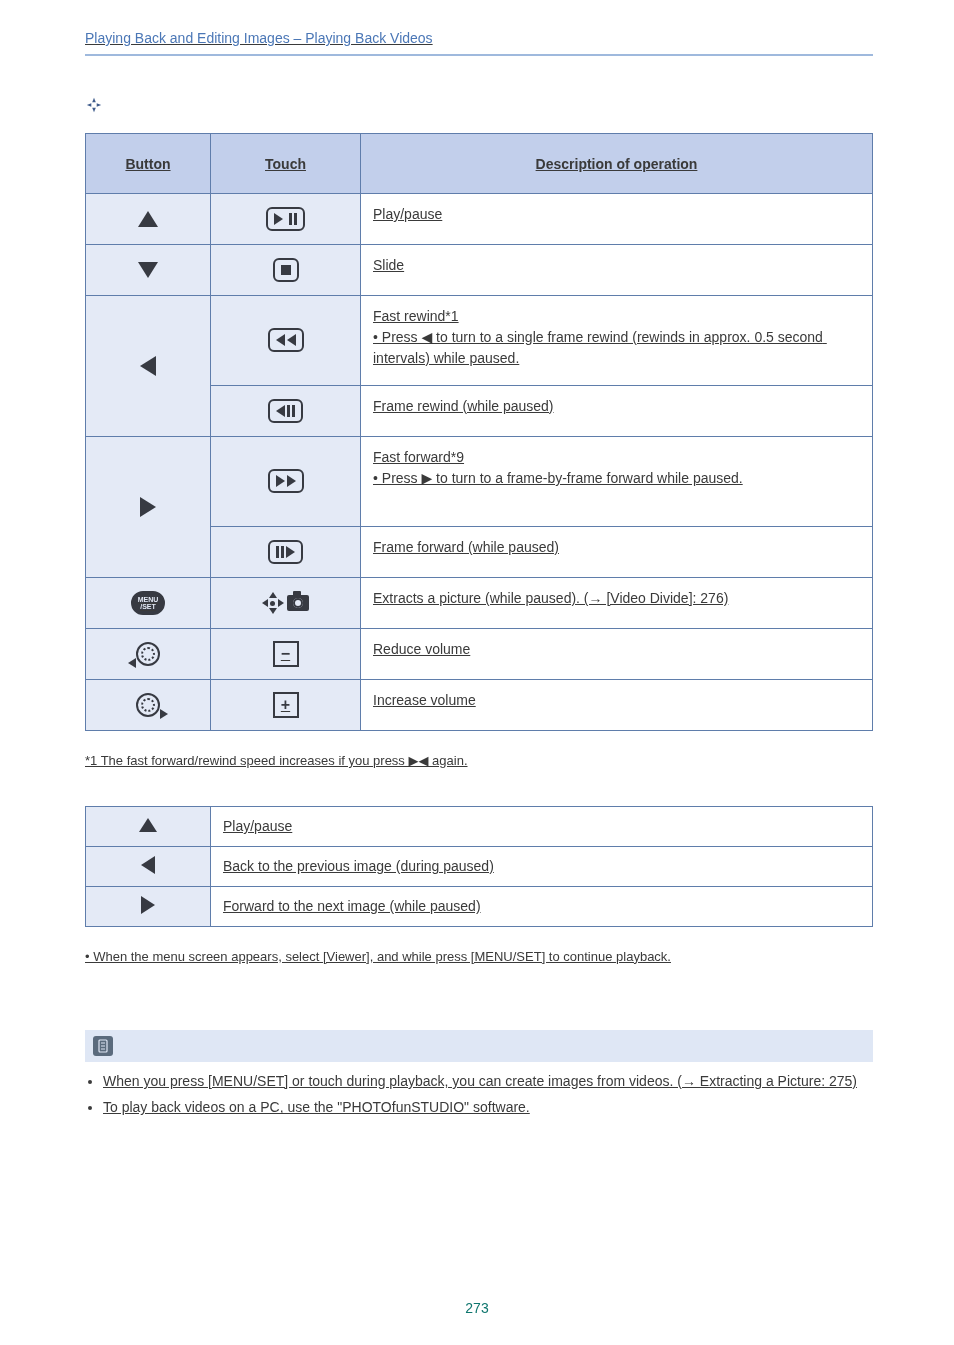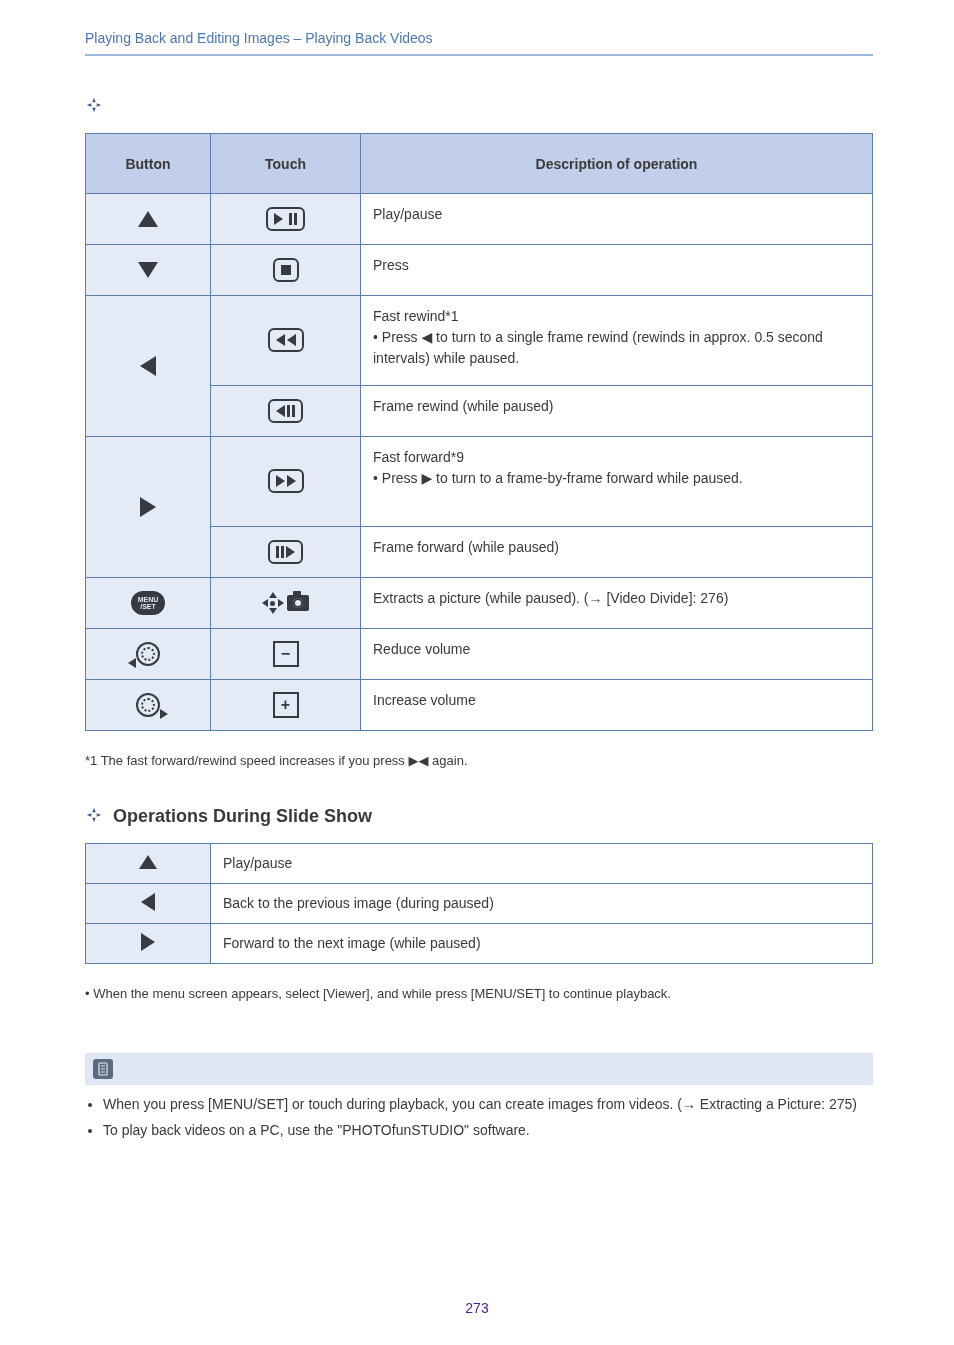--- a/index.html
+++ b/index.html
@@ -1,17 +1,17 @@
 <!DOCTYPE html>
 <html><head>
 <meta charset="utf-8">
 <style>
   * { box-sizing: border-box; margin: 0; padding: 0; }
   html, body { width: 954px; height: 1345px; background: #fff; font-family: Arial, Helvetica, sans-serif; color: #3a3a3a; }
-  .page { padding: 30px 81px 0 85px; }
+  .page { padding: 30px 81px 0 85px; text-decoration: underline; }
   .breadcrumb { font-size: 14px; color: #4b77b6; }
   .hr-top { height: 2px; background: #9fb9dd; margin-top: 8px; margin-bottom: 40px; }
   .section-head { display: flex; align-items: center; gap: 10px; margin-bottom: 15px; }
   .diamond-bullet { width: 18px; height: 18px; }
   .section-title { font-size: 18px; font-weight: bold; color: #3a3a3a; }
 
   table.main { width: 100%; border-collapse: collapse; table-layout: fixed; border-radius: 6px; }
   table.main col.c1 { width: 125px; }
   table.main col.c2 { width: 150px; }
   table.main col.c3 { width: auto; }
@@ -58,27 +58,27 @@
   .camera::after { content:""; position:absolute; top:3px; left:6px; width:10px; height:10px; border-radius:50%; background:#e4eaf6; box-shadow: inset 0 0 0 2px #373a42; }
 
   table.simple { width:100%; border-collapse: collapse; table-layout: fixed; }
   table.simple col.c1 { width: 125px; }
   table.simple td { border:1px solid #5f7dab; font-size:14px; height:40px; padding: 8px 12px; }
   table.simple td.iconcell { background:#e4eaf6; text-align:center; }
   table.simple td.textcell { background:#fff; }
 
   .ast-note { font-size:13px; margin-top:20px; line-height:1.5; }
 
-  .note-box { margin-top:50px; }
+  .note-box { margin-top:64px; }
   .note-header { background:#dfe7f5; height:32px; display:flex; align-items:center; padding-left:8px; margin-bottom:8px; }
   .note-icon { width:20px; height:20px; background:#5b6b7d; border-radius:3px; display:flex; align-items:center; justify-content:center; color:#dfe7f5; font-size:12px; }
   .note-list { font-size:14px; line-height:1.6; padding-left: 18px; }
   .note-list li { list-style: disc; margin-bottom:4px; }
 
-  .pagenum { position:absolute; top: 1300px; left:0; width:954px; text-align:center; font-size:14px; color:#4c1d95; }
+  .pagenum { position:absolute; top: 1300px; left:0; width:954px; text-align:center; font-size:14px; color:#0f766e; }
 
   .prewrap { white-space: pre-wrap; }
 </style>
 </head>
 <body>
 
 <div class="page">
   <div class="breadcrumb">Playing Back and Editing Images – Playing Back Videos</div>
   <div class="hr-top"></div>
 
@@ -133,21 +133,21 @@
               <span class="tri tri-down"></span>
             </div>
           </td>
         <td class="center">
             <div class="cell-pad">
               <span class="rbtn">
                 <span class="sq"></span>
               </span>
             </div>
           </td>
-        <td class="desc">Press</td>
+        <td class="desc">Slide</td>
       </tr>
       <tr class="row-taller">
         <td class="center" rowspan="2">
             <div class="cell-pad" style="height:140px">
               <span class="tri tri-left"></span>
             </div>
           </td>
         <td class="center">
             <div class="cell-pad">
               <span class="rbtn">
@@ -253,33 +253,20 @@
             </div>
           </td>
         <td class="desc">Increase volume</td>
       </tr>
     </tbody>
   </table>
   <div class="ast-note">*1 The fast forward/rewind speed increases if you press ▶◀ again.</div>
 
   <div style="height:35px"></div>
 
-  <div class="section-head">
-    <span>
-      <svg class="diamond-bullet" viewBox="0 0 20 20">
-          <g fill="#3f5c8c">
-            <polygon points="10,2 12,7 8,7"></polygon>
-            <polygon points="10,18 12,13 8,13"></polygon>
-            <polygon points="2,10 7,8 7,12"></polygon>
-            <polygon points="18,10 13,8 13,12"></polygon>
-          </g>
-        </svg>
-    </span>
-    <span class="section-title">Operations During Slide Show</span>
-  </div>
 
   <table class="simple">
     <colgroup>
         <col class="c1">
         <col>
       </colgroup>
     <tbody>
       <tr>
         <td class="iconcell"><span class="tri tri-up" style="border-bottom-width:14px;border-left-width:9px;border-right-width:9px"></span></td>
         <td class="textcell">Play/pause</td>

